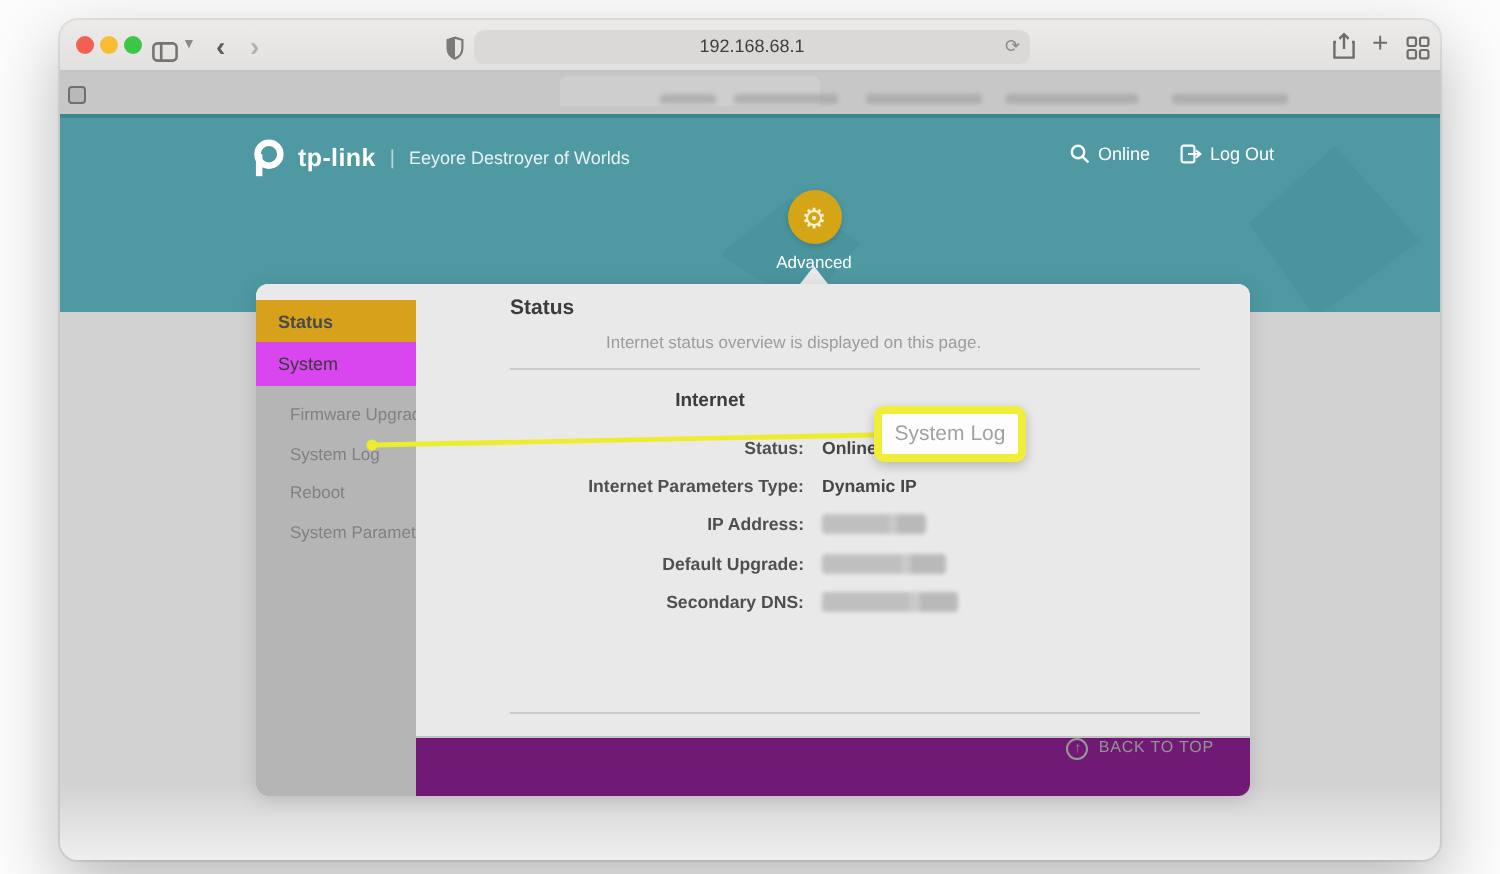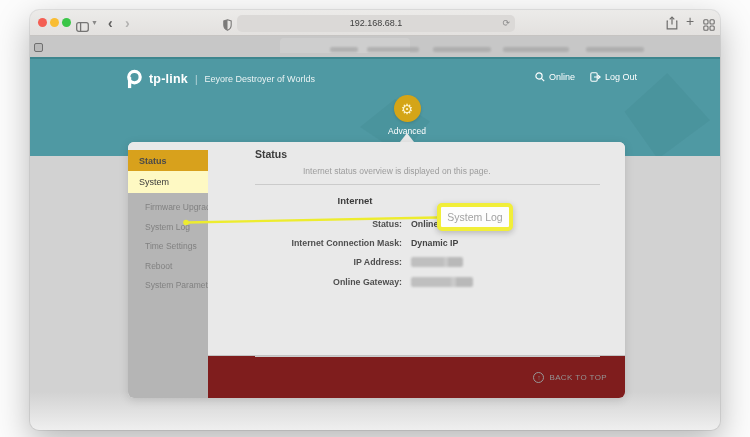--- a/index.html
+++ b/index.html
@@ -66,21 +66,21 @@
   
   .pagebg { position:absolute; left:0; top:146px; right:0; bottom:0;
     background:linear-gradient(180deg,#d2d2d2 0%,#d2d2d2 86%,#efefef 100%); }
 
   
   .card { position:absolute; left:98px; top:132px; width:497px; height:256px; border-radius:6px;
     overflow:hidden; background:#e9e9e9; box-shadow:0 2px 10px rgba(0,0,0,.13); display:flex; z-index:8; }
   .sidebar { width:80px; background:#e9e9e9; padding-top:8px; display:flex; flex-direction:column; }
   .side-item { font-size:9px; padding-left:11px; display:flex; align-items:center; cursor:pointer; }
   .side-status { height:21px; background:#d8a11c; color:#4a4a4a; font-weight:bold; }
-  .side-system { height:22px; background:#fef9c3; color:#393939; }
+  .side-system { height:22px; background:#d946ef; color:#393939; }
   .side-sub { flex:1; background:#b5b5b5; padding-top:5px; }
   .side-child { height:19.6px; line-height:19.6px; padding-left:17px; font-size:8.5px; color:#818181;
     cursor:pointer; white-space:nowrap; }
 
   .content { flex:1; display:flex; flex-direction:column; background:#e9e9e9; }
   .main { flex:1; position:relative; }
   .pg-title { position:absolute; left:47px; top:6px; font-size:10.5px; font-weight:bold; color:#3c3c3c; }
   .pg-sub { position:absolute; left:47px; top:24px; font-size:8.5px; color:#9c9c9c;padding-left:48px; }
   .hr { position:absolute; height:1px; background:#cbcbcb; left:47px; right:25px; }
   .hr1 { top:42px; } .hr2 { top:214px; }
@@ -88,22 +88,22 @@
     font-size:9.5px; font-weight:bold; color:#3c3c3c; }
   .rows { position:absolute; left:0; right:0; top:72px; }
   .row { height:19.4px; display:flex; align-items:center; font-size:8.8px;font-weight:bold; }
   .row .lbl { width:194px; text-align:right; color:#4f4f4f; }
   .row .val { margin-left:9px; color:#454545; }
   .redact { display:inline-block; margin-left:9px; height:10px; border-radius:2px;
     background:linear-gradient(90deg,#bdbdbd 0 64%, #c9c9c9 64% 72%, #b7b7b7 72%);
     filter:blur(1px); opacity:.95; }
   .w52{width:52px;} .w88{width:88px;} .w62{width:62px;} .w72{width:72px;} .w68{width:68px;}
 
-  .footer { height:43px; border-top:1px solid #c3c3c3; background:#7f1d1d;
-    display:flex; align-items:center; justify-content:flex-end; padding-right:18px; gap:5px; cursor:pointer; }
+  .footer { height:30px; border-top:1px solid #c3c3c3; background:#701a75;
+    display:flex; justify-content:flex-end; padding-right:18px; gap:5px; cursor:pointer; }
   .btt-circle { width:11px; height:11px; border:1px solid #989898; border-radius:50%;
     display:flex; align-items:center; justify-content:center; color:#8f8f8f; font-size:7px; line-height:1; }
   .btt-text { font-size:8px; color:#949494; letter-spacing:.4px; }
 
   
   .anno-svg { position:absolute; left:0; top:0; width:750px; height:437px; z-index:40; pointer-events:none; }
   .callout { position:absolute; left:437px; top:203px; width:76px; height:28px; z-index:41;
     background:#fdfdfd; border:4px solid #f1ee39; border-radius:5px;
     box-shadow:0 2px 6px rgba(0,0,0,.22); display:flex; align-items:center; justify-content:center;
     font-size:10.5px; color:#a2a2a2; }
@@ -210,49 +210,52 @@
 
   <div class="pagebg"></div>
 
   <div class="card">
     <div class="sidebar">
       <div class="side-item side-status">Status</div>
       <div class="side-item side-system">System</div>
       <div class="side-sub">
         <div class="side-child">Firmware Upgrade</div>
         <div class="side-child">System Log</div>
-        <div class="side-child">Time Settings</div>
         <div class="side-child">Reboot</div>
         <div class="side-child">System Parameters</div>
       </div>
     </div>
 
     <div class="content">
       <div class="main">
         <div class="pg-title">Status</div>
         <div class="pg-sub">Internet status overview is displayed on this page.</div>
         <div class="hr hr1"></div>
         <div class="sec-title">Internet</div>
 
         <div class="rows">
           <div class="row">
             <span class="lbl">Status:</span>
             <span class="val">Online</span>
           </div>
           <div class="row">
-            <span class="lbl">Internet Connection Mask:</span>
+            <span class="lbl">Internet Parameters Type:</span>
             <span class="val">Dynamic IP</span>
           </div>
           <div class="row">
             <span class="lbl">IP Address:</span>
             <span class="redact w52"></span>
           </div>
           <div class="row">
-            <span class="lbl">Online Gateway:</span>
+            <span class="lbl">Default Upgrade:</span>
             <span class="redact w62"></span>
+          </div>
+          <div class="row">
+            <span class="lbl">Secondary DNS:</span>
+            <span class="redact w68"></span>
           </div>
         </div>
 
         <div class="hr hr2"></div>
       </div>
 
       <div class="footer">
         <span class="btt-circle">↑</span>
         <span class="btt-text">BACK TO TOP</span>
       </div>

